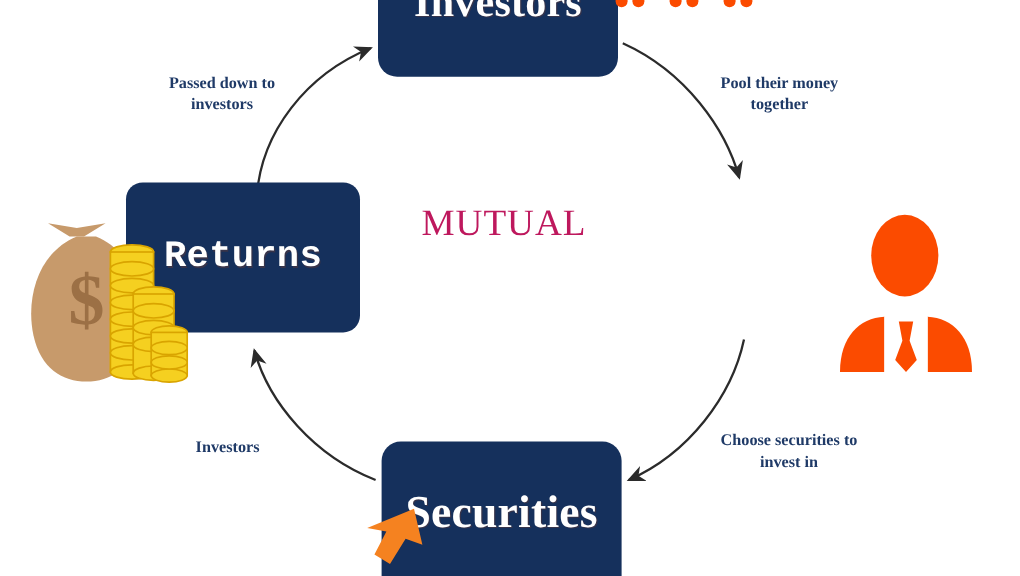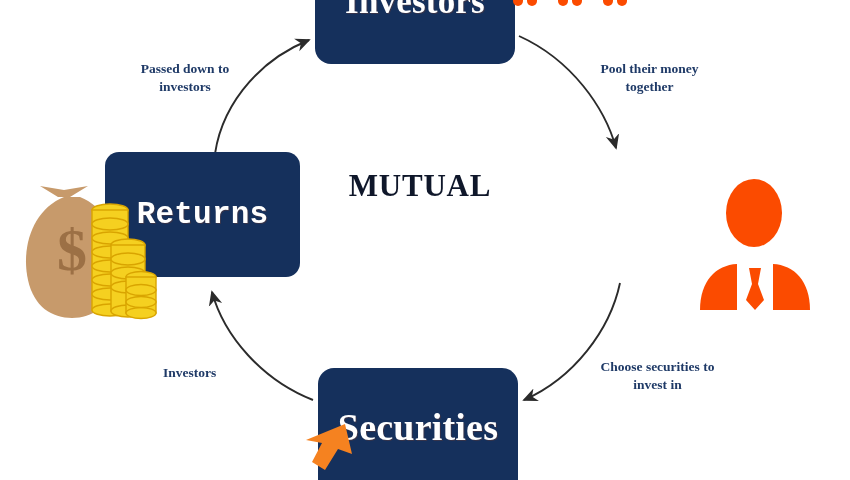--- a/index.html
+++ b/index.html
@@ -68,22 +68,22 @@
     box-sizing: border-box;
   }
   #node-securities .node-label { font-size: 38px; }
 
   
   #center-title {
     position: absolute;
     left: 305px; top: 168px;
     width: 230px;
     text-align: center;
-    color: #0f172a;
-    font-weight: bold;
+    color: #be185d;
+    font-weight: normal;
     font-size: 31px;
     line-height: 1.18;
     letter-spacing: .8px;
     z-index: 4;
   }
 
   
   .edge-label {
     position: absolute;
     color: #1f3a67;

